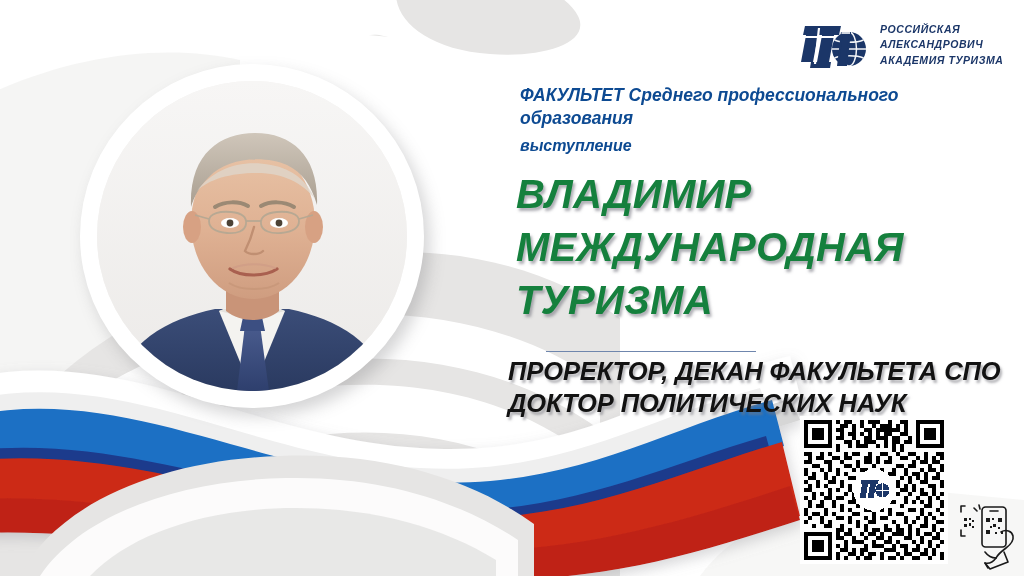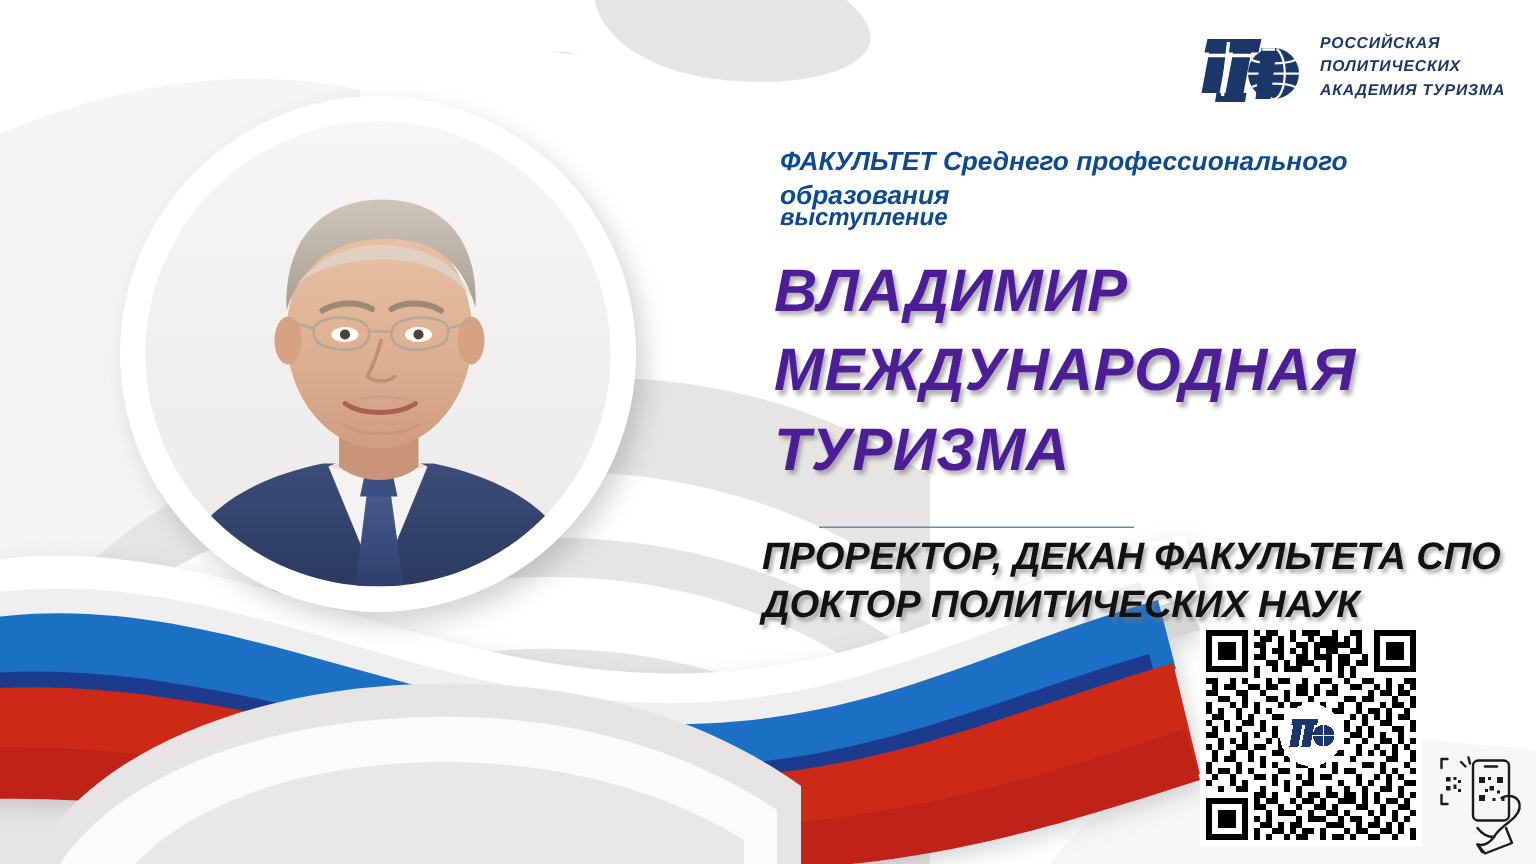--- a/index.html
+++ b/index.html
@@ -85,39 +85,38 @@
   .faculty {
     position: absolute;
     left: 520px;
     top: 84px;
     width: 430px;
     color: #0d4a92;
     font-style: italic;
     font-weight: bold;
     font-size: 17.5px;
     line-height: 1.33;
-    margin-top: 12px;
   }
   .speech-label {
     position: absolute;
     left: 520px;
     top: 136px;
     color: #0d4a92;
     font-style: italic;
     font-weight: bold;
     font-size: 16px;
     line-height: 1.2;
   }
 
   .fullname {
     position: absolute;
     left: 516px;
     top: 168px;
     width: 500px;
-    color: #4c1d95;
+    color: #15803d;
     font-style: italic;
     font-weight: bold;
     font-size: 40px;
     line-height: 1.32;
     letter-spacing: 0.3px;
     text-shadow: 2px 3px 3px rgba(110,110,120,0.55);
   }
   .fullname span { display: block; }
 
   
@@ -336,21 +335,21 @@
             <path d="M 37.5,42 C 44,39 60,39 66.5,42"></path>
           </g>
           <path d="M 44,16 L 54,16 L 50,50 L 40,50 Z" fill="#1b3668"></path>
           <path d="M 46,16 L 52,16 L 48,50 L 42,50 Z" fill="#1b3668"></path>
           <path d="M 44.5,17 L 53,17" stroke="#ffffff" stroke-width="1.6"></path>
         </g>
       </svg>
     </div>
     <div class="logo-text">
       <span>РОССИЙСКАЯ</span>
-      <span>ПОЛИТИЧЕСКИХ</span>
+      <span>АЛЕКСАНДРОВИЧ</span>
       <span>АКАДЕМИЯ ТУРИЗМА</span>
     </div>
   </div>
 
   <div class="faculty">ФАКУЛЬТЕТ Среднего профессионального образования</div>
   <div class="speech-label">выступление</div>
 
   <div class="fullname">
     <span>ВЛАДИМИР</span>
     <span>МЕЖДУНАРОДНАЯ</span>

